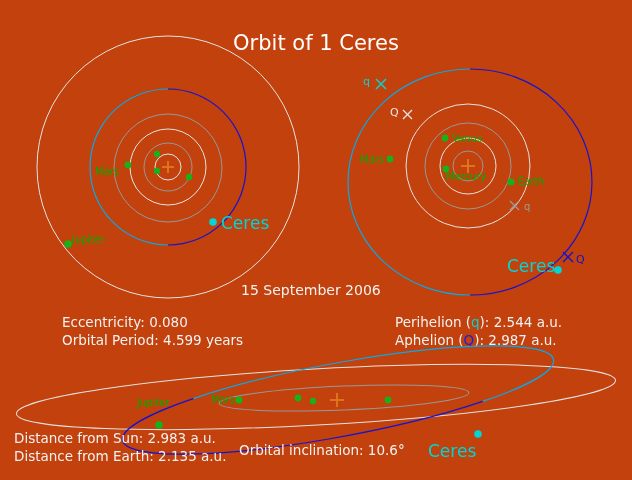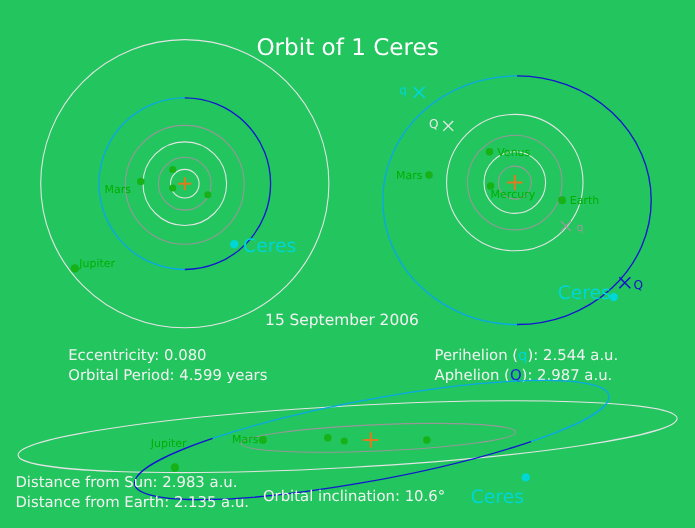--- a/index.html
+++ b/index.html
@@ -4,21 +4,21 @@
 <style>
   html, body {
     margin: 0;
     padding: 0;
     background: #000000;
   }
   #page {
     position: relative;
     width: 632px;
     height: 480px;
-    background: #22c55e;
+    background: #c2410c;
     overflow: hidden;
     font-family: "DejaVu Sans", sans-serif;
   }
   svg.layer {
     position: absolute;
     left: 0;
     top: 0;
     width: 632px;
     height: 480px;
   }

